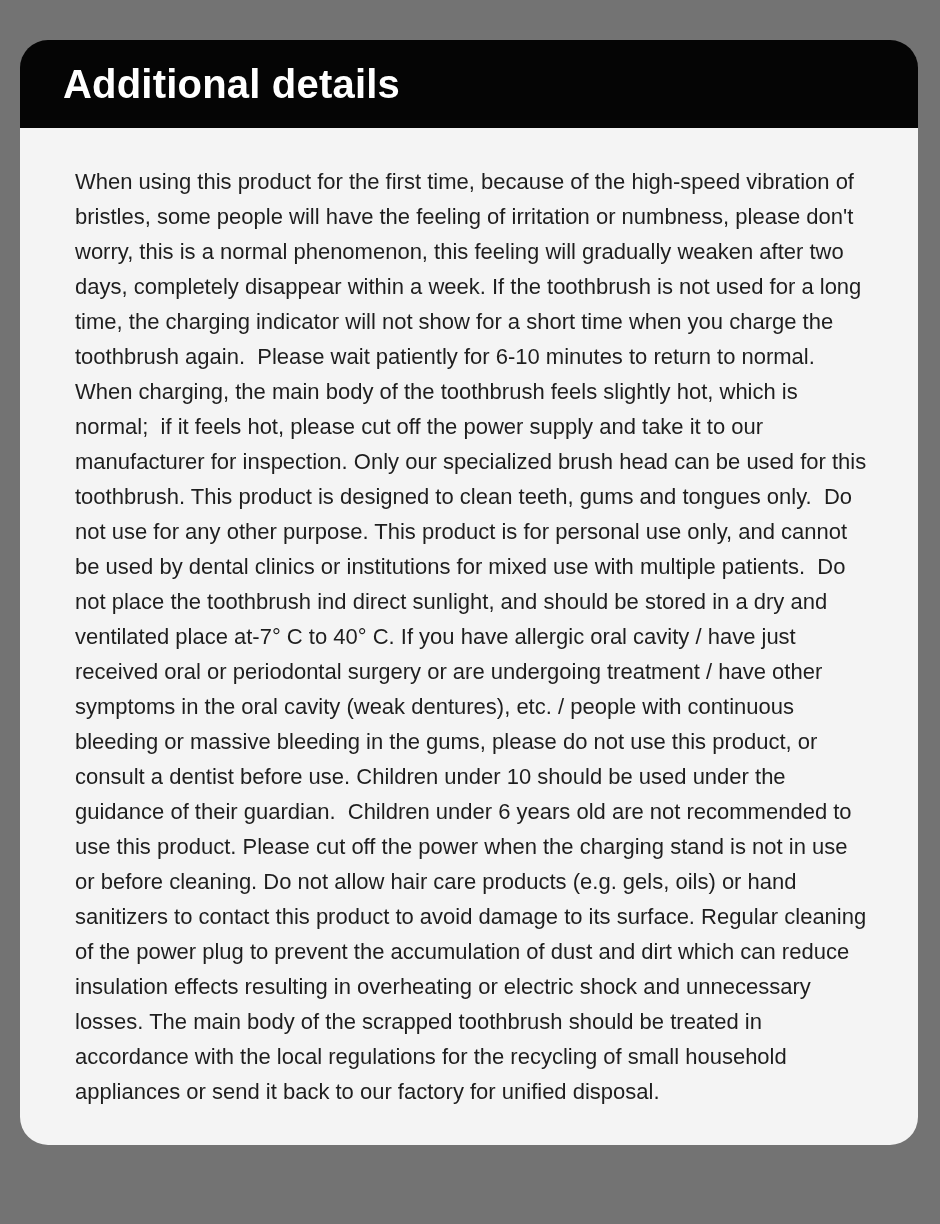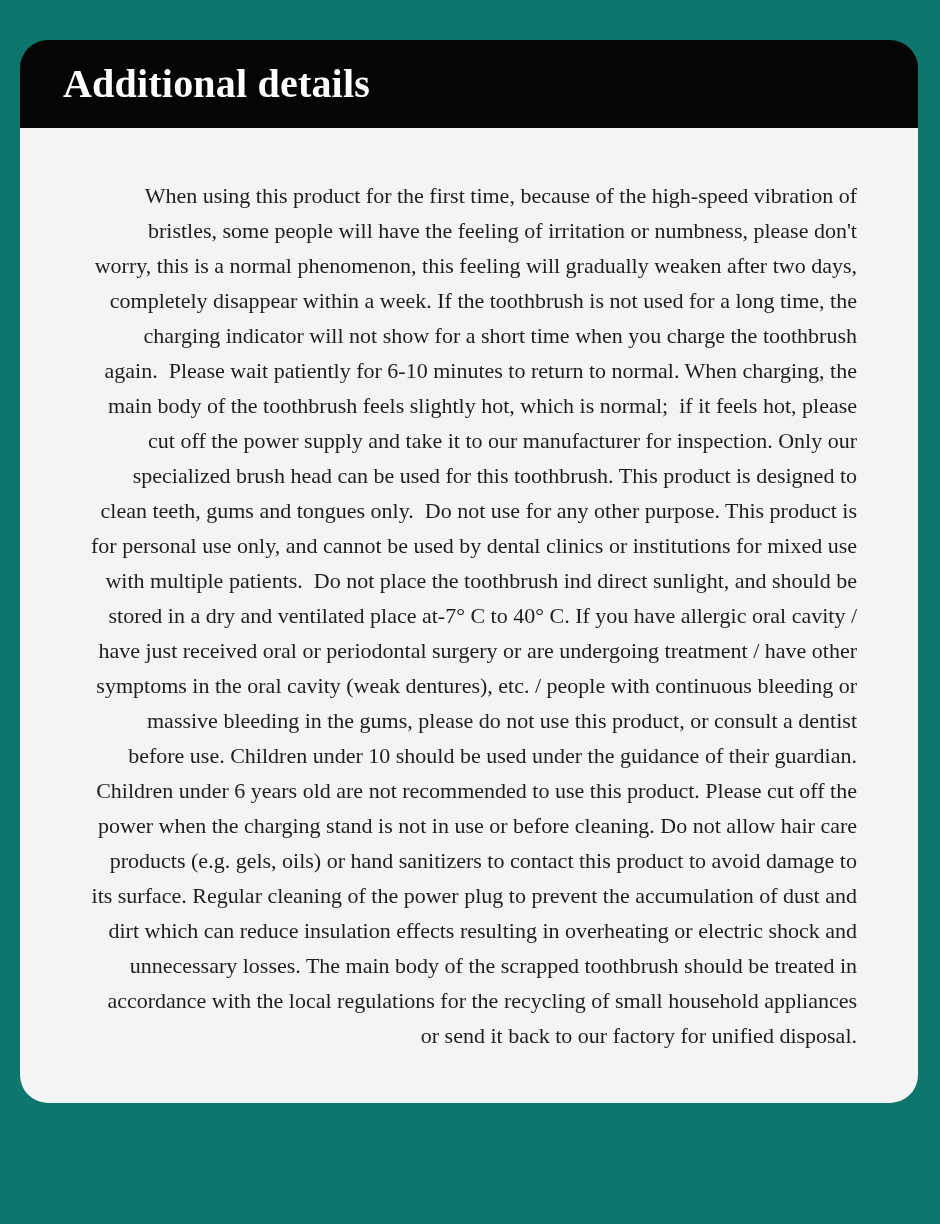--- a/index.html
+++ b/index.html
@@ -4,24 +4,23 @@
 <style>
   html, body {
     margin: 0;
     padding: 0;
     background: #ffffff;
     font-family: "Liberation Sans", sans-serif;
   }
   .page {
     width: 940px;
     height: 1224px;
-    background: #0f766e;
+    background: #737373;
     box-sizing: border-box;
     padding-top: 40px;
-    font-family: Liberation Serif, serif;
   }
   .card {
     width: 898px;
     margin-left: 20px;
     border-radius: 28px;
     overflow: hidden;
   }
   .card-header {
     background: #050505;
     height: 88px;
@@ -37,26 +36,26 @@
     font-weight: bold;
     letter-spacing: 0.2px;
     line-height: 1;
   }
   .card-body {
     background: #f4f4f4;
     padding: 34px 45px 34px 53px;
     box-sizing: border-box;
   }
   .details-text {
-    margin: 16px;
+    margin: 2px;
     color: #1e1e1e;
     font-size: 22px;
     line-height: 35px;
     white-space: pre-wrap;
-    text-align: right;
+    text-align: left;
   }
 </style>
 </head>
 <body>
 
 <div class="page">
   <section class="card">
     <header class="card-header">
       <h1 class="card-title">Additional details</h1>
     </header>

